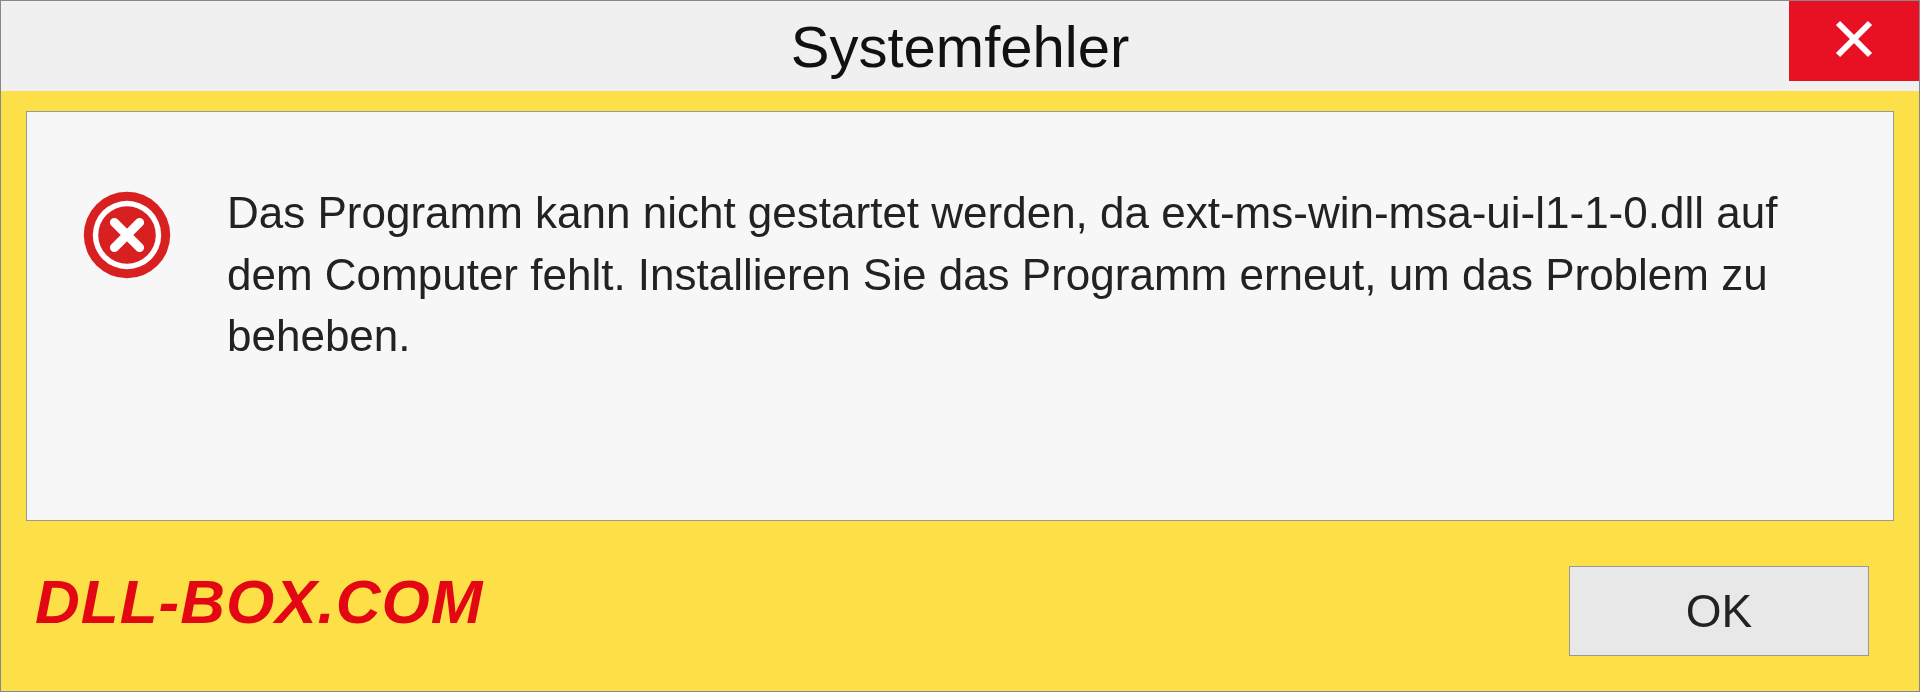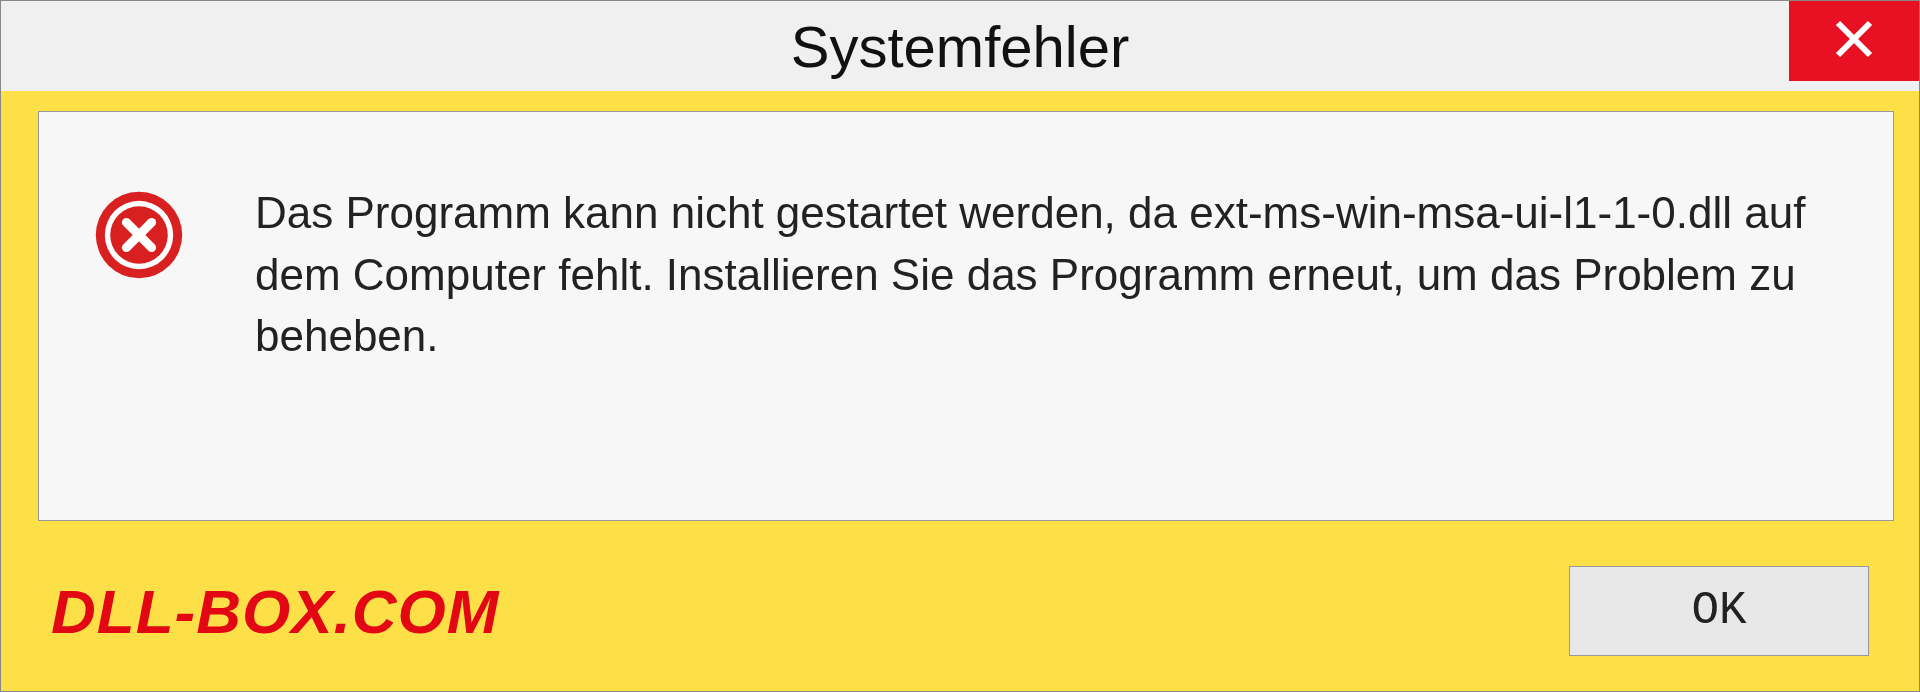--- a/index.html
+++ b/index.html
@@ -46,66 +46,65 @@
       align-items: center;
       justify-content: center;
       cursor: pointer;
     }
     .close-btn svg {
       width: 44px;
       height: 44px;
     }
     .content-panel {
       flex: 1;
-      margin: 20px 25px 25px 37px;
+      margin: 20px 25px 25px 25px;
       border: 1px solid #999;
       background: #f7f7f7;
       display: flex;
       align-items: flex-start;
       padding: 70px 55px 50px 55px;
-      gap: 71px;
+      gap: 55px;
     }
     .error-icon {
       width: 90px;
       height: 90px;
       flex-shrink: 0;
       margin-top: 8px;
     }
     .error-icon svg {
       width: 100%;
       height: 100%;
     }
     .message {
       font-size: 44px;
       line-height: 1.4;
       color: #222;
       font-weight: 400;
     }
     .footer {
       display: flex;
-      align-items: center;
       justify-content: space-between;
-      padding: 20px 50px 35px 50px;
+      padding: 20px 50px 35px 34px;
     }
     .watermark {
       font-size: 62px;
       font-weight: 900;
       color: #e30613;
       font-style: italic;
       letter-spacing: 1px;
     }
     .ok-button {
       width: 300px;
       height: 90px;
       background: #e8e8e8;
       border: 1px solid #999;
       font-size: 46px;
       color: #222;
       cursor: pointer;
-      font-family: Liberation Mono, monospace;
+      font-family: Liberation Sans, sans-serif;
       display: flex;
       align-items: center;
       justify-content: center;
     }
   </style>
 </head>
 <body>
 
 <div class="dialog">
   <div class="titlebar">

